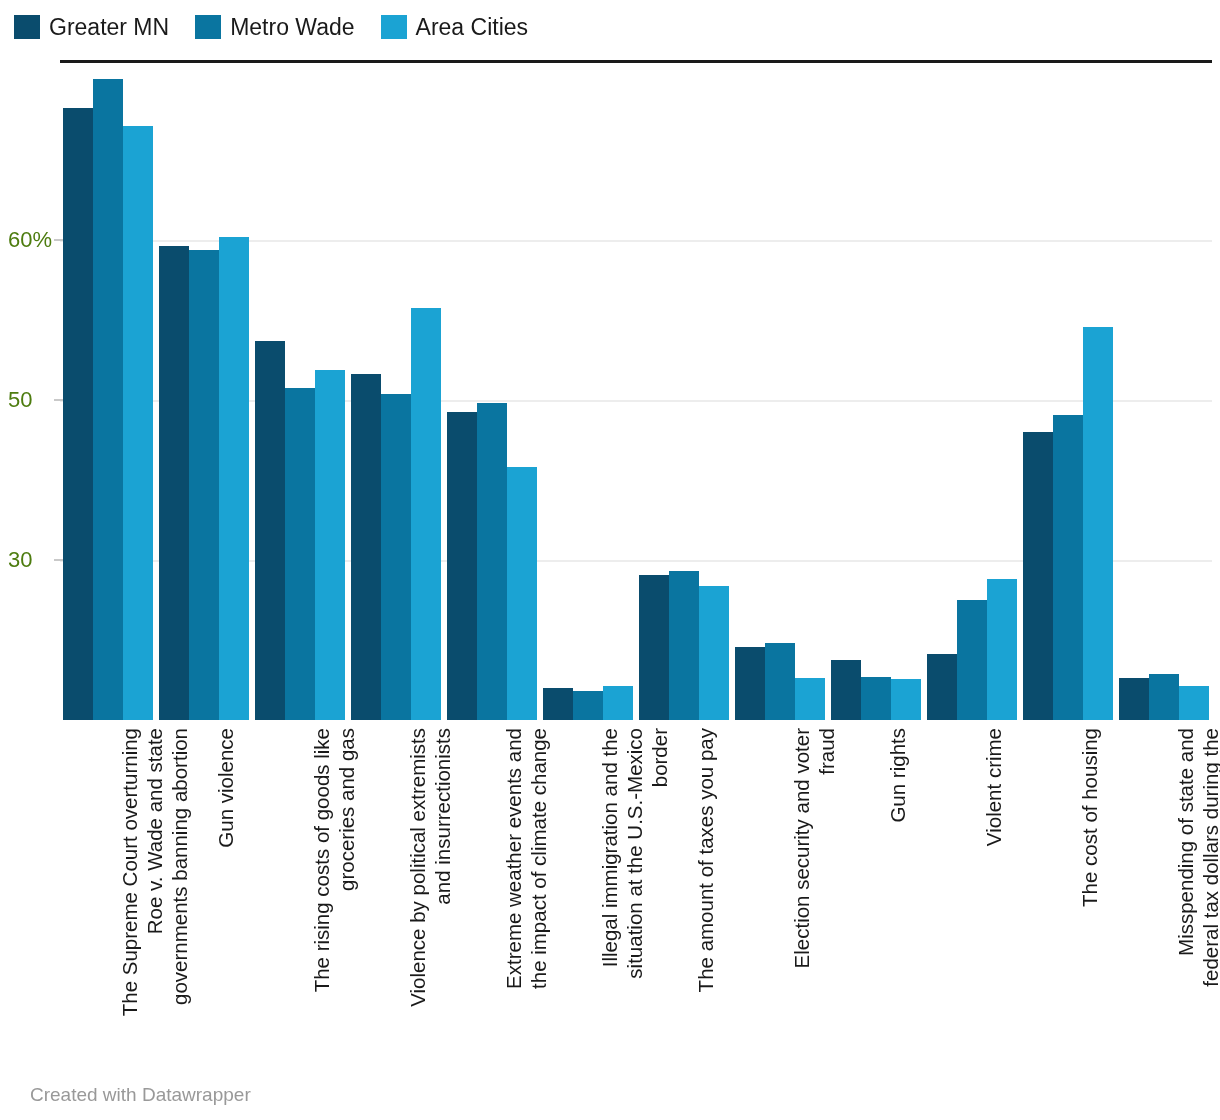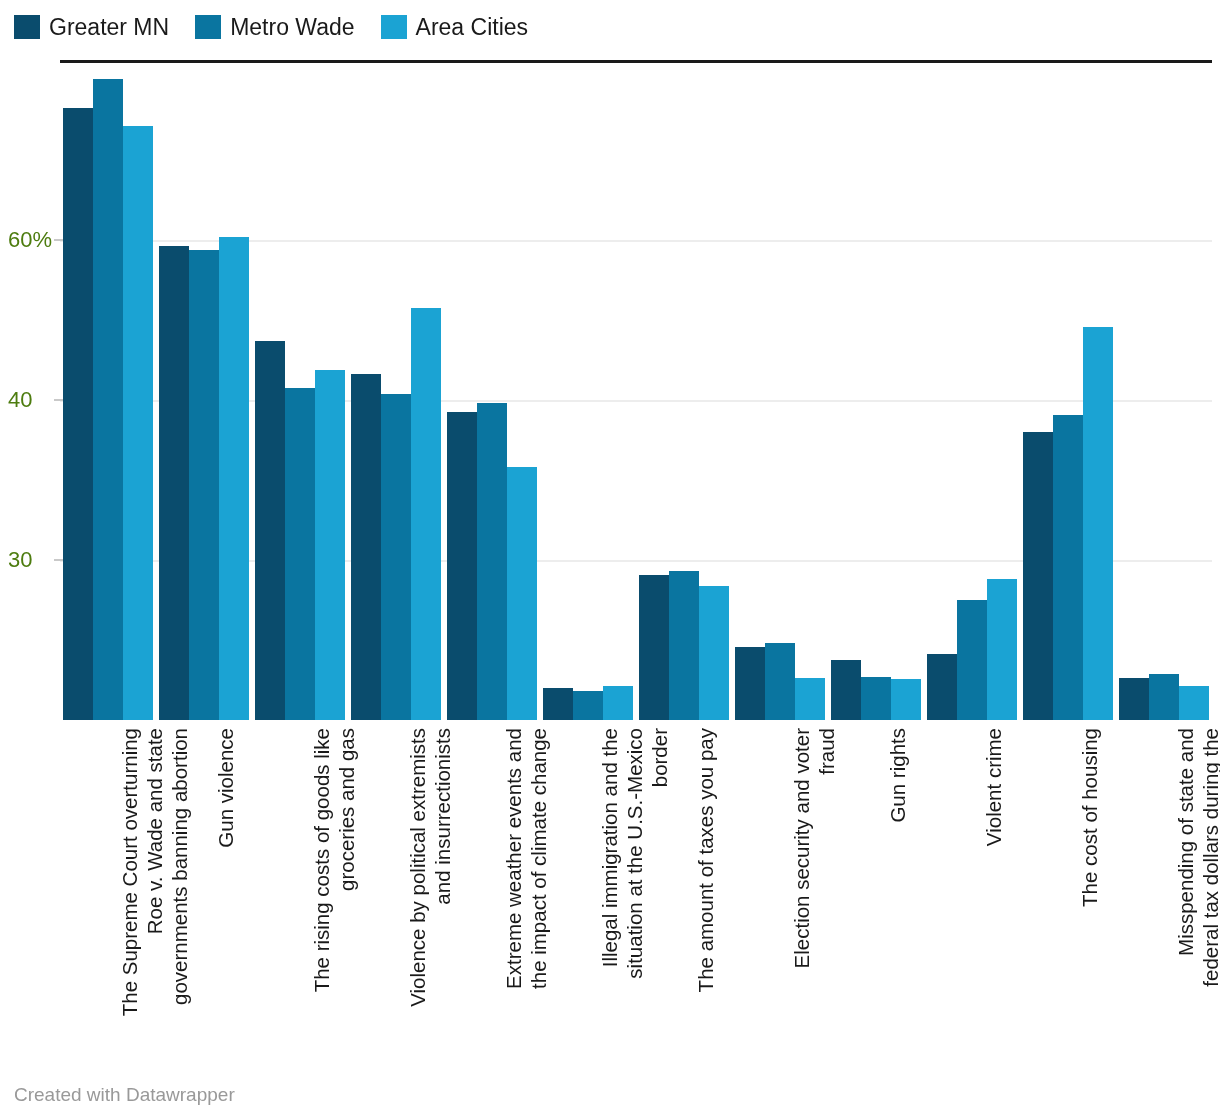--- a/index.html
+++ b/index.html
@@ -117,21 +117,21 @@
     font-size: 20.5px;
     line-height: 25px;
     color: #1a1a1a;
     text-align: right;
     white-space: normal;
   }
 
   
   #footer {
     position: absolute;
-    left: 14px;
+    left: 30px;
     bottom: 14px;
     font-size: 19px;
     color: #999999;
   }
 </style>
 </head>
 <body>
 
 <div id="legend">
   <div class="legend-item">
@@ -151,21 +151,21 @@
 <div id="plot">
   <div id="gridlines">
       <div class="gridline" style="top: 180px;"></div>
       <div class="gridline" style="top: 340px;"></div>
       <div class="gridline" style="top: 500px;"></div>
     </div>
   <div id="yticks">
       <div class="ytick-dash" style="top: 180px;"></div>
       <div class="ytick-label" style="top: 180px;">60%</div>
       <div class="ytick-dash" style="top: 340px;"></div>
-      <div class="ytick-label" style="top: 340px;">40</div>
+      <div class="ytick-label" style="top: 340px;">50</div>
       <div class="ytick-dash" style="top: 500px;"></div>
       <div class="ytick-label" style="top: 500px;">30</div>
     </div>
   <div id="bars">
       <div class="group" style="left: 3px; width: 90px;">
         <div class="bar" title="Greater MN — The Supreme Court overturning Roe v. Wade and state governments banning abortion: 76.5%" style="left: 0px; width: 30px; height: 612px; bottom: 5px; background: rgb(10, 76, 109);"></div>
         <div class="bar" title="Metro Area — The Supreme Court overturning Roe v. Wade and state governments banning abortion: 80.1%" style="left: 30px; width: 30px; height: 640.8px; bottom: 5px; background: rgb(10, 117, 160);"></div>
         <div class="bar" title="Twin Cities — The Supreme Court overturning Roe v. Wade and state governments banning abortion: 74.2%" style="left: 60px; width: 30px; height: 593.6px; bottom: 5px; background: rgb(27, 163, 211);"></div>
       </div>
       <div class="group" style="left: 99px; width: 90px;">

